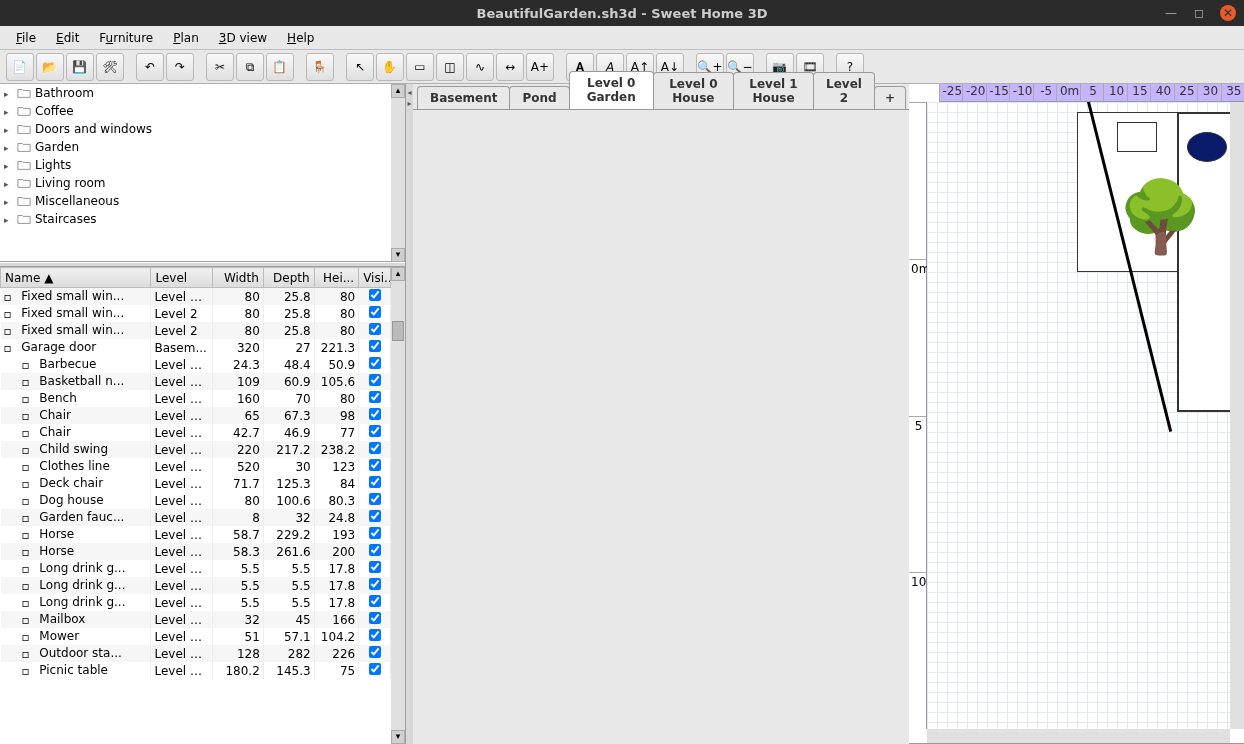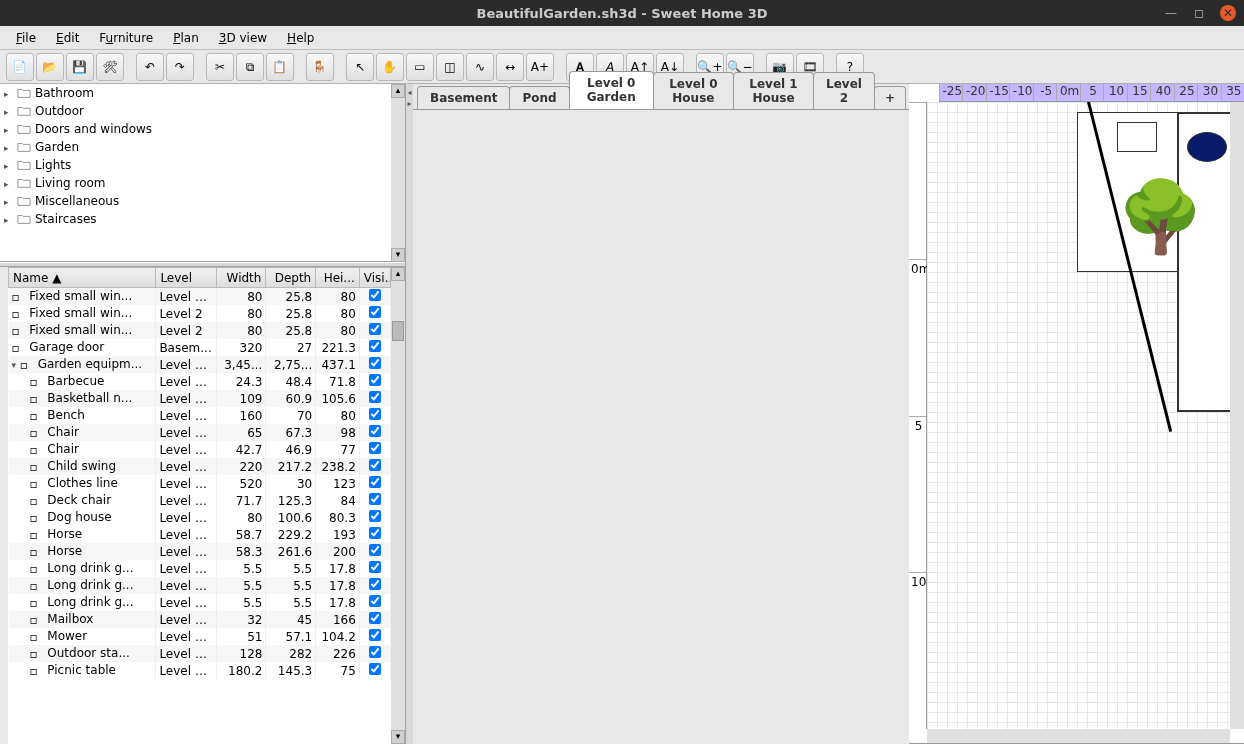--- a/index.html
+++ b/index.html
@@ -154,21 +154,21 @@
             <svg class="folder" viewBox="0 0 16 12">
               <path fill="none" stroke="#888" d="M1 2h5l1 1h8v8H1z"></path>
             </svg>
             <span>Bathroom</span>
           </div>
           <div class="cat-row">
             <span class="expander">▸</span>
             <svg class="folder" viewBox="0 0 16 12">
               <path fill="none" stroke="#888" d="M1 2h5l1 1h8v8H1z"></path>
             </svg>
-            <span>Outdoor</span>
+            <span>Coffee</span>
           </div>
           <div class="cat-row">
             <span class="expander">▸</span>
             <svg class="folder" viewBox="0 0 16 12">
               <path fill="none" stroke="#888" d="M1 2h5l1 1h8v8H1z"></path>
             </svg>
             <span>Doors and windows</span>
           </div>
           <div class="cat-row">
             <span class="expander">▸</span>
@@ -207,21 +207,21 @@
           </div>
         </div>
       <div class="scrollbar-v">
         <div class="btn">▴</div>
           <div style="flex:1"></div>
           <div class="btn">▾</div>
       </div>
     </div>
     <div class="vsplit"></div>
 
-    <div style="display:flex; flex:1; min-height:0;padding-left:8px;">
+    <div style="display:flex; flex:1; min-height:0;">
       <div class="furn" style="flex:1">
         <table id="furn-table">
           <colgroup>
             <col style="width:142px">
               <col style="width:58px">
               <col style="width:48px">
               <col style="width:48px">
               <col style="width:42px">
               <col style="width:30px">
           </colgroup>
@@ -261,34 +261,26 @@
                 <td style="text-align: center;"><input type="checkbox" class="chk" checked="" style=""></td>
               </tr>
               <tr>
                 <td><span class=""><span class="icon-cell">▫</span> Garage door</span></td>
                 <td>Basem...</td>
                 <td class="num">320</td>
                 <td class="num">27</td>
                 <td class="num">221.3</td>
                 <td style="text-align: center;"><input type="checkbox" class="chk" checked="" style=""></td>
               </tr>
-              <tr class="alt">
-                <td><span class=""><span style="font-size:9px;color:#555">▾</span> <span class="icon-cell">▫</span> Garden equipm...</span></td>
-                <td>Level 0 ...</td>
-                <td class="num">3,45...</td>
-                <td class="num">2,75...</td>
-                <td class="num">437.1</td>
-                <td style="text-align: center;"><input type="checkbox" class="chk" checked="" style=""></td>
-              </tr>
               <tr>
                 <td><span class="indent"><span class="icon-cell">▫</span> Barbecue</span></td>
                 <td>Level 0 ...</td>
                 <td class="num">24.3</td>
                 <td class="num">48.4</td>
-                <td class="num">71.8</td>
+                <td class="num">50.9</td>
                 <td style="text-align: center;"><input type="checkbox" class="chk" checked="" style=""></td>
               </tr>
               <tr class="alt">
                 <td><span class="indent"><span class="icon-cell">▫</span> Basketball n...</span></td>
                 <td>Level 0 ...</td>
                 <td class="num">109</td>
                 <td class="num">60.9</td>
                 <td class="num">105.6</td>
                 <td style="text-align: center;"><input type="checkbox" class="chk" checked="" style=""></td>
               </tr>
@@ -339,20 +331,28 @@
                 <td class="num">125.3</td>
                 <td class="num">84</td>
                 <td style="text-align: center;"><input type="checkbox" class="chk" checked="" style=""></td>
               </tr>
               <tr>
                 <td><span class="indent"><span class="icon-cell">▫</span> Dog house</span></td>
                 <td>Level 0 ...</td>
                 <td class="num">80</td>
                 <td class="num">100.6</td>
                 <td class="num">80.3</td>
+                <td style="text-align: center;"><input type="checkbox" class="chk" checked="" style=""></td>
+              </tr>
+              <tr class="alt">
+                <td><span class="indent"><span class="icon-cell">▫</span> Garden fauc...</span></td>
+                <td>Level 0 ...</td>
+                <td class="num">8</td>
+                <td class="num">32</td>
+                <td class="num">24.8</td>
                 <td style="text-align: center;"><input type="checkbox" class="chk" checked="" style=""></td>
               </tr>
               <tr>
                 <td><span class="indent"><span class="icon-cell">▫</span> Horse</span></td>
                 <td>Level 0 ...</td>
                 <td class="num">58.7</td>
                 <td class="num">229.2</td>
                 <td class="num">193</td>
                 <td style="text-align: center;"><input type="checkbox" class="chk" checked="" style=""></td>
               </tr>

